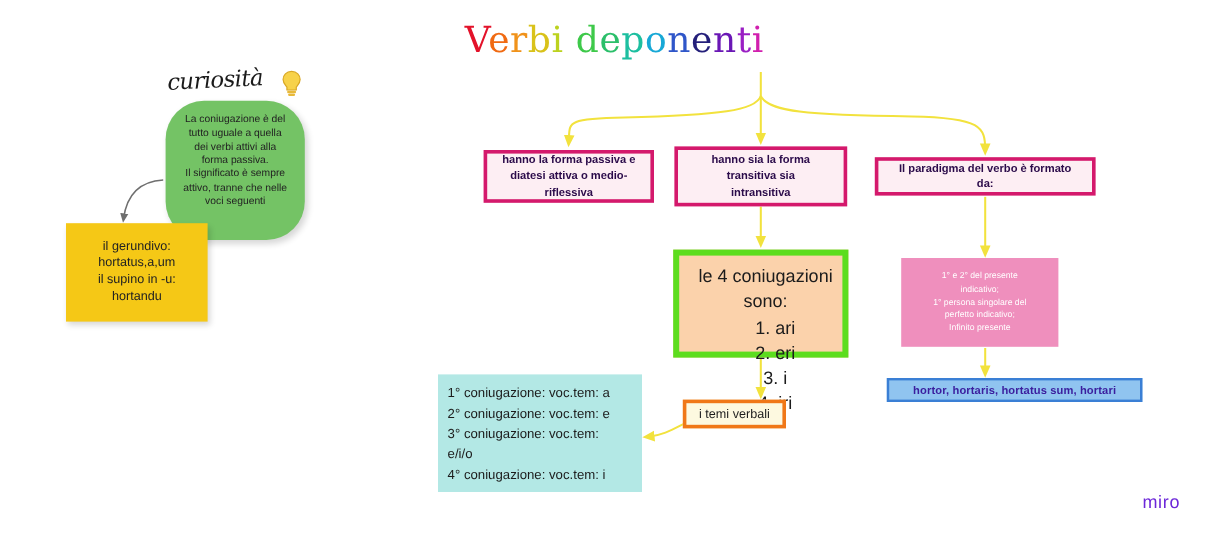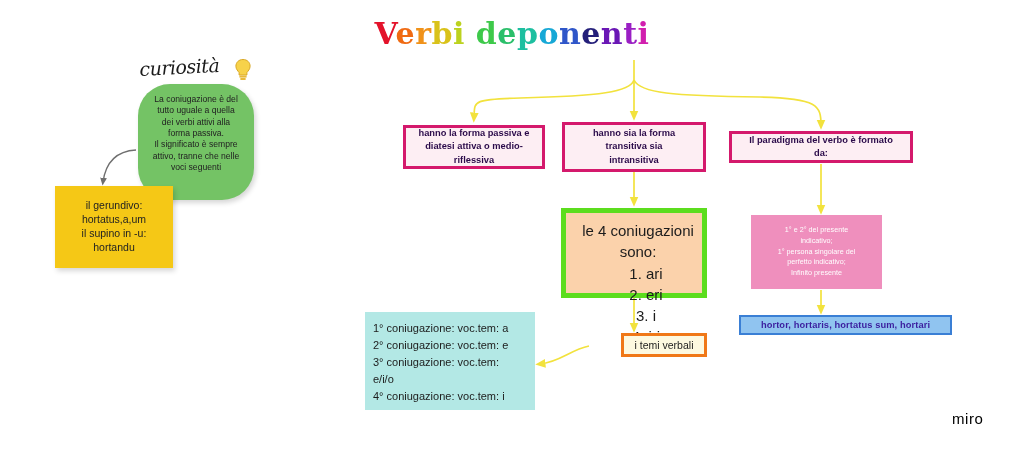--- a/index.html
+++ b/index.html
@@ -19,21 +19,21 @@
   }
   .abs { position: absolute; }
 
   
   #title {
     left: 0;
     top: 16px;
     width: 1024px;
     text-align: center;
     font-family: "DejaVu Serif", serif;
-    font-weight: bold;
+    font-weight: normal;
     font-size: 30px;
     letter-spacing: 0.5px;
     white-space: pre;
   }
   #title span { display: inline; }
 
   
   #curiosita-heading {
     left: 140px;
     top: 58px;
@@ -166,39 +166,39 @@
     background: #b3e8e5;
     color: #1c1c1c;
     font-size: 11px;
     line-height: 1.55;
     padding: 8px 6px 6px 8px;
     text-align: left;
   }
 
   
   #box-temi {
-    left: 621px;
+    left: 569px;
     top: 333px;
     width: 86px;
     height: 24px;
     box-sizing: border-box;
     background: #fdf9e0;
     border: 3px solid #f07818;
     color: #1c1c1c;
     font-size: 10.5px;
     display: flex;
     align-items: center;
     justify-content: center;
   }
 
   
   #miro {
     left: 952px;
     top: 410px;
-    color: #000000;
+    color: #6d28d9;
     font-size: 15px;
     letter-spacing: 0.6px;
   }
 
   
   #connectors {
     left: 0;
     top: 0;
     width: 1024px;
     height: 452px;

